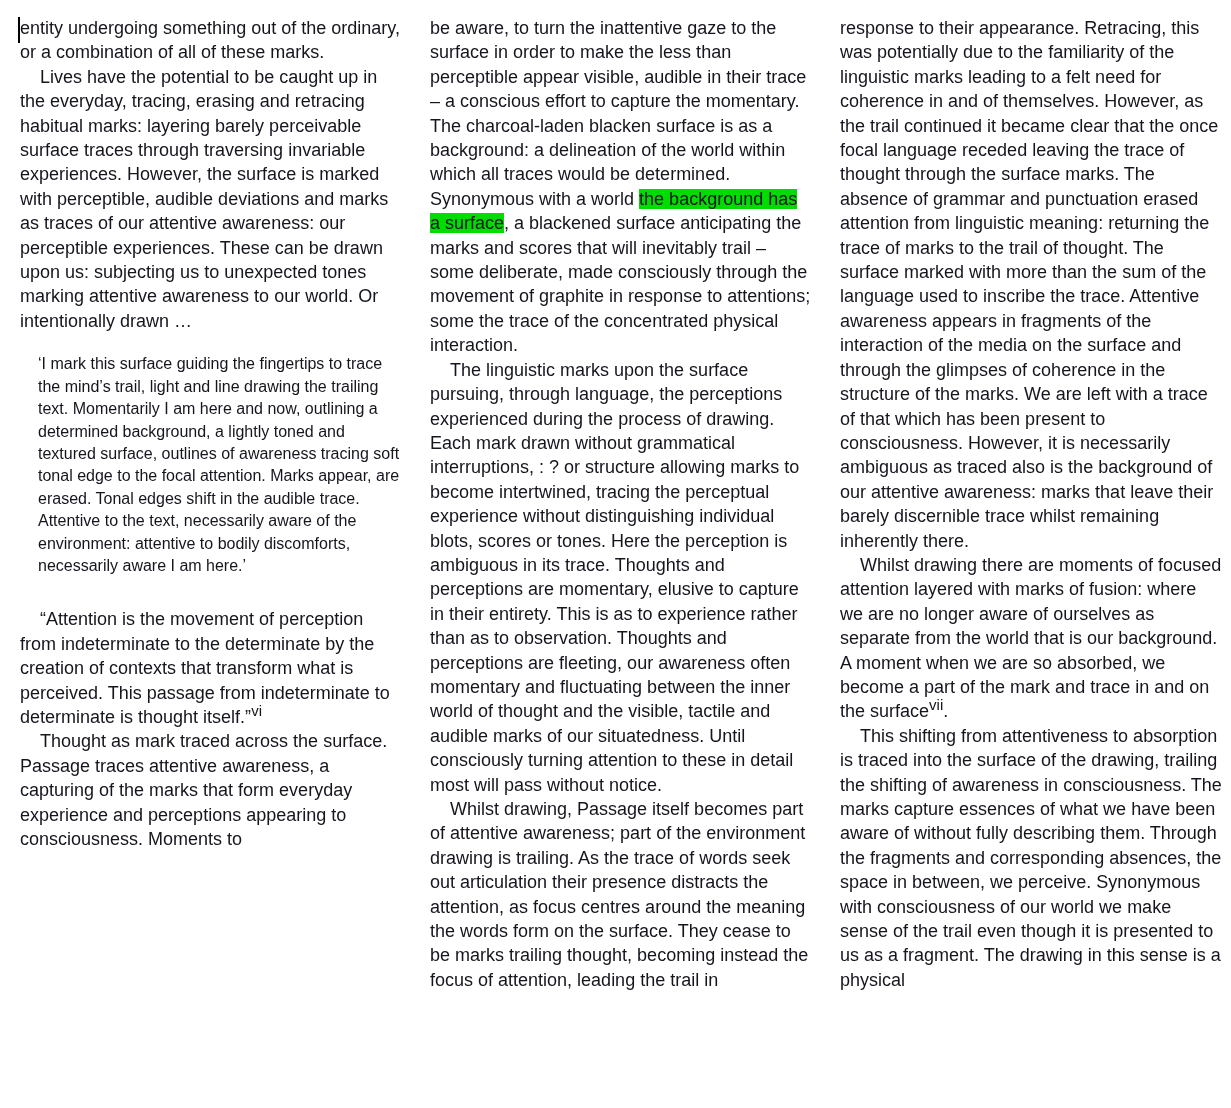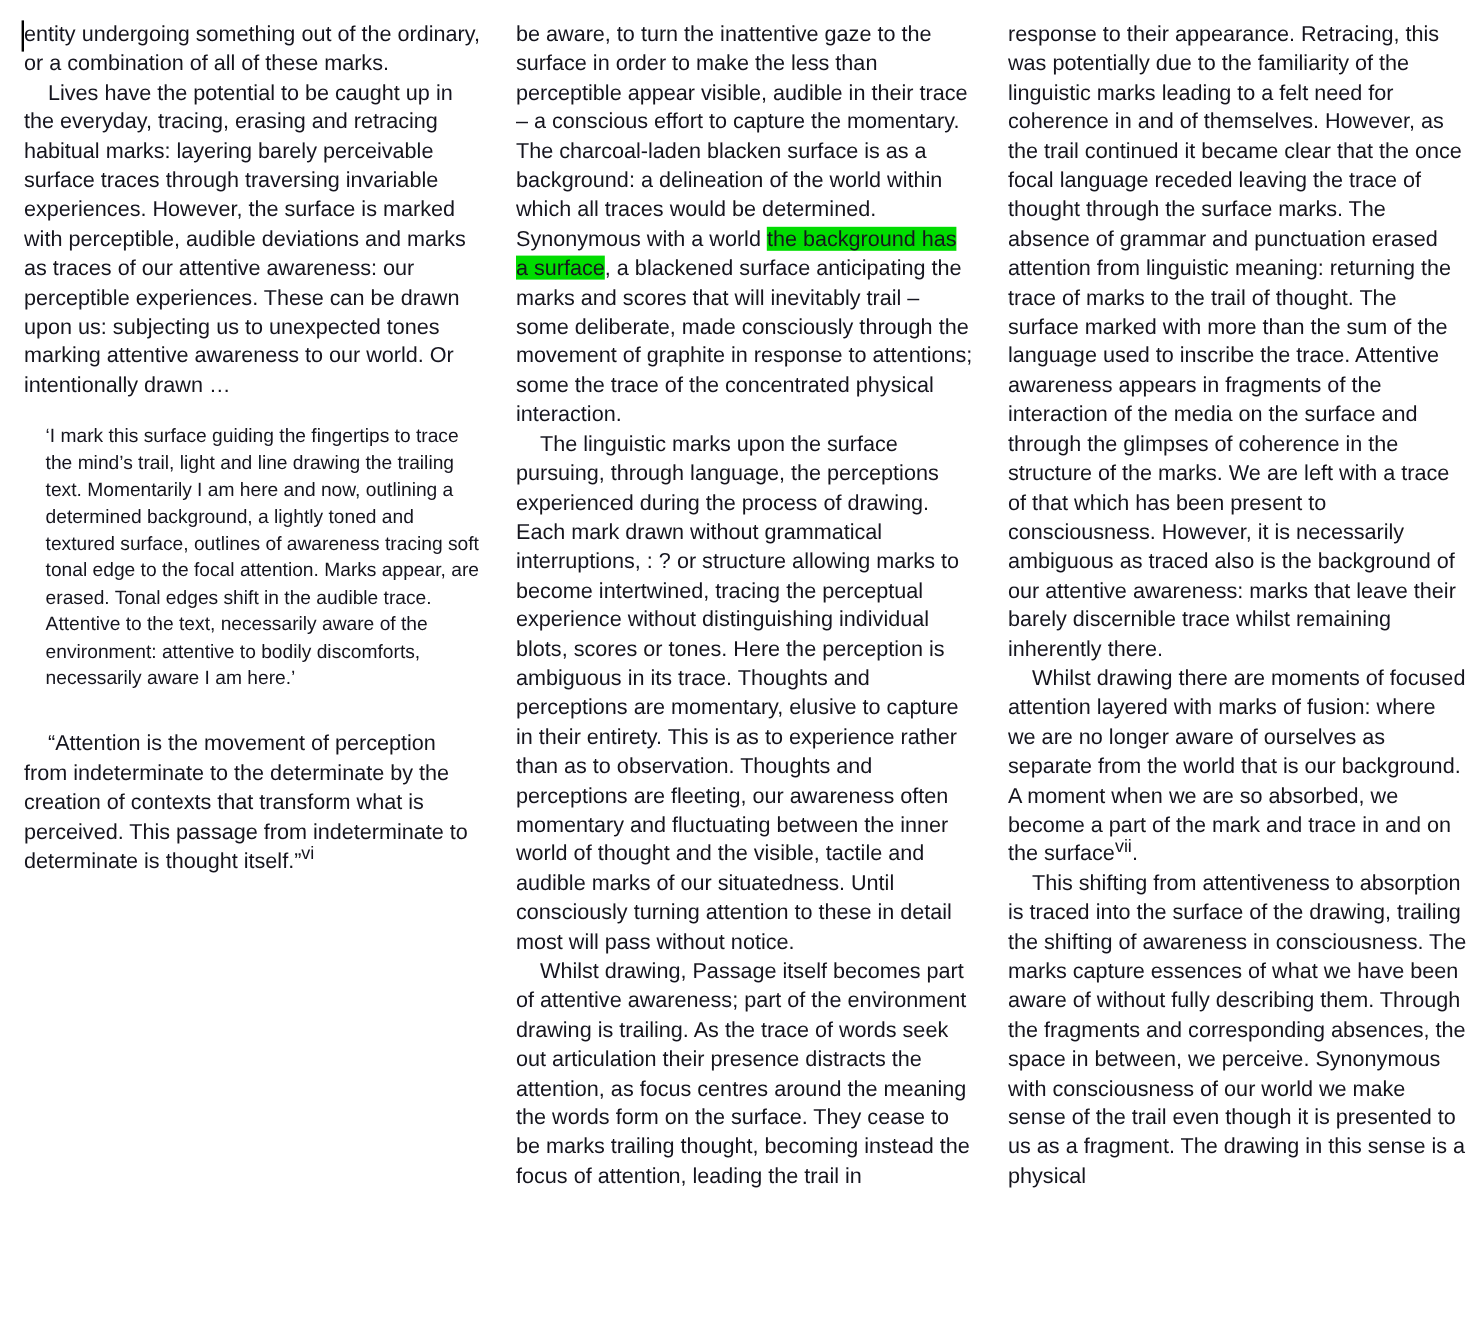--- a/index.html
+++ b/index.html
@@ -59,20 +59,21 @@
 </head>
 <body>
 
 <div class="page">
   <div class="caret"></div>
   <div class="col">
       <p class=""><span class="run">entity undergoing something out of the ordinary, or a combination of all of these marks.</span></p>
       <p class=" indent"><span class="run">Lives have the potential to be caught up in the everyday, tracing, erasing and retracing habitual marks: layering barely perceivable surface traces through traversing invariable experiences. However, the surface is marked with perceptible, audible deviations and marks as traces of our attentive awareness: our perceptible experiences. These can be drawn </span><span class="run-i">upon</span><span class="run"> us: subjecting us to unexpected tones marking attentive awareness to our world. Or intentionally drawn …</span></p>
       <p class="bq"><span class="run">‘I mark this surface guiding the fingertips to trace the mind’s trail, light and line drawing the trailing text. Momentarily I am here and now, outlining a determined background, a lightly toned and textured surface, outlines of awareness tracing soft tonal edge to the focal attention. Marks appear, are erased. Tonal edges shift in the audible trace. Attentive to the text, necessarily aware of the environment: attentive to bodily discomforts, necessarily aware I am here.’</span></p>
       <p class=" indent"><span class="run">“Attention is the movement of perception from indeterminate to the determinate by the creation of contexts that transform what is perceived. This passage from indeterminate to determinate is thought itself.”</span><sup class="run-sup">vi</sup></p>
+      <p class=" indent"><span class="run">Thought as mark traced across the surface. </span><span class="run-i">Passage</span><span class="run"> traces attentive awareness, a capturing of the marks that form everyday experience and perceptions appearing to consciousness. Moments to</span></p>
     </div>
   <div class="col">
       <p class=""><span class="run">be aware, to turn the inattentive gaze to the surface in order to make the less than perceptible appear visible, audible in their trace – a conscious effort to capture the momentary. The charcoal-laden blacken surface is as a background: a delineation of the world within which all traces would be determined. Synonymous with a world </span><span class="run-hl">the background has a surface</span><span class="run">, a blackened surface anticipating the marks and scores that will inevitably trail – some deliberate, made consciously through the movement of graphite in response to attentions; some the trace of the concentrated physical interaction.</span></p>
       <p class=" indent"><span class="run">The linguistic marks upon the surface pursuing, through language, the perceptions experienced during the process of drawing. Each mark drawn without grammatical interruptions, : ? or structure allowing marks to become intertwined, tracing the perceptual experience without distinguishing individual blots, scores or tones. Here the perception is ambiguous in its trace. Thoughts and perceptions are momentary, elusive to capture in their entirety. This is as to experience rather than as to observation. Thoughts and perceptions are fleeting, our awareness often momentary and fluctuating between the inner world of thought and the visible, tactile and audible marks of our situatedness. Until consciously turning attention to these in detail most will pass without notice.</span></p>
       <p class=" indent"><span class="run">Whilst drawing, </span><span class="run-i">Passage</span><span class="run"> itself becomes part of attentive awareness; part of the environment drawing is trailing. As the trace of words seek out articulation their presence distracts the attention, as focus centres around the meaning the words form on the surface. They cease to be marks trailing thought, becoming instead the focus of attention, leading the trail in</span></p>
     </div>
   <div class="col">
       <p class=""><span class="run">response to their appearance. Retracing, this was potentially due to the familiarity of the linguistic marks leading to a felt need for coherence in and of themselves. However, as the trail continued it became clear that the once focal language receded leaving the trace of thought through the surface marks. The absence of grammar and punctuation erased attention from linguistic meaning: returning the trace of marks to the trail of thought. The surface marked with more than the sum of the language used to inscribe the trace. Attentive awareness appears in fragments of the interaction of the media on the surface and through the glimpses of coherence in the structure of the marks. We are left with a trace of that which has been present to consciousness. However, it is necessarily ambiguous as traced also is the background of our attentive awareness: marks that leave their barely discernible trace whilst remaining inherently there.</span></p>
       <p class=" indent"><span class="run">Whilst drawing there are moments of focused attention layered with marks of fusion: where we are no longer aware of ourselves as separate from the world that is our background. A moment when we are so absorbed, we become a part of the mark and trace in and on the surface</span><sup class="run-sup">vii</sup><span class="run">.</span></p>
       <p class=" indent"><span class="run">This shifting from attentiveness to absorption is traced into the surface of the drawing, trailing the shifting of awareness in consciousness. The marks capture essences of what we have been aware of without fully describing them. Through the fragments and corresponding absences, the space in between, we perceive. Synonymous with consciousness of our world we make sense of the trail even though it is presented to us as a fragment. The drawing in this sense is a physical</span></p>

